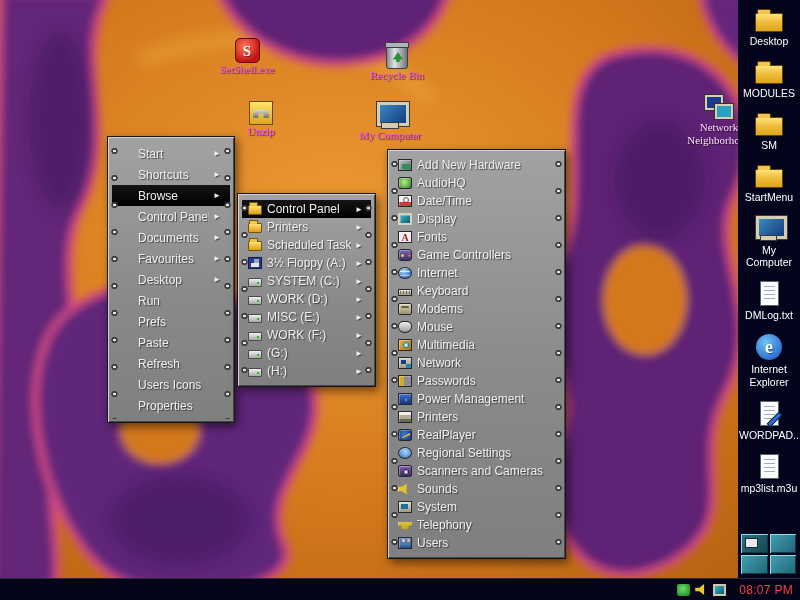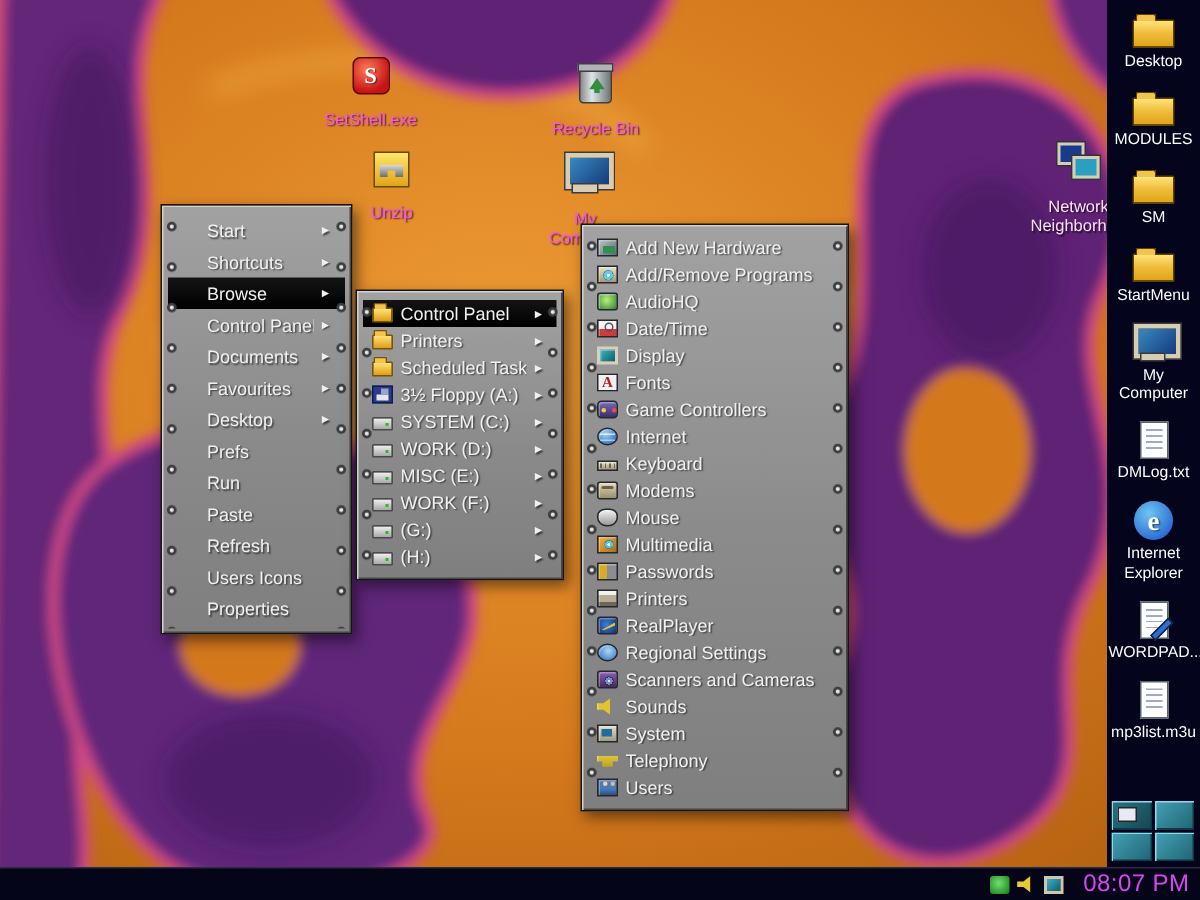--- a/index.html
+++ b/index.html
@@ -1,21 +1,21 @@
 <!DOCTYPE html>
 <html><head>
 <meta charset="utf-8">
 <style>
   *{box-sizing:border-box;margin:0;padding:0;user-select:none;cursor:default;}
   html,body{width:800px;height:600px;background:#000;}
   #screen{position:relative;width:800px;height:600px;overflow:hidden;font-family:"Liberation Sans",sans-serif;background:#d4781c;}
   #wallpaper{position:absolute;left:0;top:0;z-index:0;}
 
   
-  .dicon{position:absolute;width:64px;display:flex;flex-direction:column;align-items:center;gap:11px;z-index:2;}
+  .dicon{position:absolute;width:64px;display:flex;flex-direction:column;align-items:center;gap:0;z-index:2;font-family:Liberation Serif, serif;}
   .dlabel{font-size:11px;color:#ff4ff4;text-shadow:1px 1px 1px rgba(0,0,0,.65);text-align:center;line-height:1.15;max-width:64px;}
   .dlabel.light{color:#ffdffb;}
   .di{position:relative;display:block;}
   .di-setshell{width:25px;height:25px;border-radius:5px;background:radial-gradient(circle at 38% 32%,#ff7a5a,#c41414 72%);border:1px solid #5e0606;}
   .di-setshell::after{content:"S";position:absolute;inset:0;text-align:center;font:bold 15px/25px "Liberation Serif",serif;color:#fff;text-shadow:1px 1px 0 rgba(0,0,0,.4);}
   .di-unzip{width:24px;height:24px;background:linear-gradient(180deg,#ffe66a,#dfa518);border:1px solid #6a4a00;}
   .di-unzip::after{content:"";position:absolute;left:3px;top:8px;right:3px;height:8px;background:linear-gradient(180deg,#d8d8d8,#6e6e6e);clip-path:polygon(0 0,100% 0,100% 100%,66% 100%,66% 45%,34% 45%,34% 100%,0 100%);}
   .di-recycle{width:22px;height:27px;background:linear-gradient(90deg,#878d8f,#dfe5e7 38%,#6f7577);border:1px solid #3a4042;border-radius:2px 2px 3px 3px;}
   .di-recycle::before{content:"";position:absolute;left:-2px;top:-1px;right:-2px;height:4px;background:#aeb4b6;border:1px solid #3a4042;}
   .di-recycle::after{content:"";position:absolute;left:5px;top:9px;width:12px;height:10px;background:#2f8f3f;clip-path:polygon(50% 0,93% 75%,65% 75%,65% 100%,35% 100%,35% 75%,7% 75%);}
@@ -50,21 +50,21 @@
   .pcell.active{background:linear-gradient(135deg,#2a7486,#154550);}
   .pcell.active::after{content:"";position:absolute;left:4px;top:4px;width:11px;height:8px;background:#e9e9f2;border:1px solid #20262a;}
 
   
   #taskbar{position:absolute;left:0;bottom:0;width:800px;height:22px;background:#05051a;border-top:1px solid #2c2c40;z-index:20;display:flex;justify-content:flex-end;align-items:center;}
   #tray{display:flex;align-items:center;gap:5px;padding-right:5px;}
   .tico{width:13px;height:12px;display:inline-block;position:relative;}
   .tray-green{background:radial-gradient(circle at 45% 40%,#6fe06f,#157a15);border-radius:2px;}
   .tray-volume{background:#e8c832;clip-path:polygon(0 35%,32% 35%,68% 4%,68% 96%,32% 65%,0 65%);}
   .tray-display{background:linear-gradient(135deg,#36b4cc,#115a6c);border:2px solid #cfc6aa;}
-  #clock{font-size:16px;color:#d946ef;padding:0 7px 0 8px;letter-spacing:.3px;}
+  #clock{font-size:12px;color:#ef4444;padding:0 7px 0 8px;letter-spacing:.3px;}
 
   
   .menu{position:absolute;background:linear-gradient(180deg,#a2a2a2,#8a8a8a 55%,#7f7f7f);border:1px solid #161616;box-shadow:inset 1px 1px 0 #d2d2d2,inset -1px -1px 0 #474747,3px 4px 9px rgba(0,0,0,.5);padding:6px 4px;}
   .menu::before,.menu::after{content:"";position:absolute;top:3px;bottom:3px;width:9px;z-index:3;pointer-events:none;
     background-image:radial-gradient(circle at 4.5px 11px,#e6e6e6 0 1.1px,#3c3c3c 1.6px 2.9px,rgba(0,0,0,0) 3.5px);
     background-size:9px 27px;background-repeat:repeat-y;}
   .menu::before{left:2px;}
   .menu::after{right:2px;}
   #menu-main{left:107px;top:136px;width:128px;z-index:10;}
   #menu-browse{left:237px;top:193px;width:139px;z-index:11;}
@@ -275,26 +275,26 @@
         <span class="mlabel">Favourites</span>
         <span class="marrow">►</span>
       </div>
 
       <div class="mitem">
         <span class="mlabel">Desktop</span>
         <span class="marrow">►</span>
       </div>
 
       <div class="mitem">
+        <span class="mlabel">Run</span>
+
+      </div>
+
+      <div class="mitem">
         <span class="mlabel">Prefs</span>
-
-      </div>
-
-      <div class="mitem">
-        <span class="mlabel">Run</span>
 
       </div>
 
       <div class="mitem">
         <span class="mlabel">Paste</span>
 
       </div>
 
       <div class="mitem">
         <span class="mlabel">Refresh</span>
@@ -377,25 +377,20 @@
     </div>
 
   <div class="menu" id="menu-cpl">
 
       <div class="mitem">
         <span class="mi cp-hardware"></span>
         <span class="mlabel">Add New Hardware</span>
 
       </div>
 
-      <div class="mitem">
-        <span class="mi cp-programs"></span>
-        <span class="mlabel">Add/Remove Programs</span>
-
-      </div>
 
       <div class="mitem">
         <span class="mi cp-audiohq"></span>
         <span class="mlabel">AudioHQ</span>
 
       </div>
 
       <div class="mitem">
         <span class="mi cp-datetime"></span>
         <span class="mlabel">Date/Time</span>
@@ -443,27 +438,37 @@
         <span class="mlabel">Mouse</span>
 
       </div>
 
       <div class="mitem">
         <span class="mi cp-multimedia"></span>
         <span class="mlabel">Multimedia</span>
 
       </div>
 
+      <div class="mitem">
+        <span class="mi cp-network"></span>
+        <span class="mlabel">Network</span>
+
+      </div>
 
       <div class="mitem">
         <span class="mi cp-passwords"></span>
         <span class="mlabel">Passwords</span>
 
       </div>
 
+      <div class="mitem">
+        <span class="mi cp-power"></span>
+        <span class="mlabel">Power Management</span>
+
+      </div>
 
       <div class="mitem">
         <span class="mi cp-printer"></span>
         <span class="mlabel">Printers</span>
 
       </div>
 
       <div class="mitem">
         <span class="mi cp-realplayer"></span>
         <span class="mlabel">RealPlayer</span>

